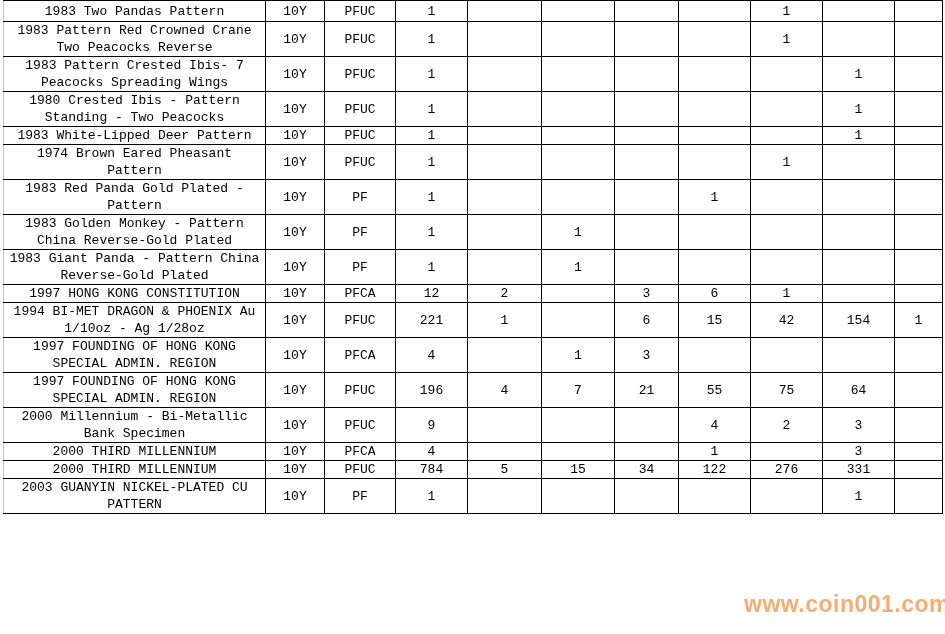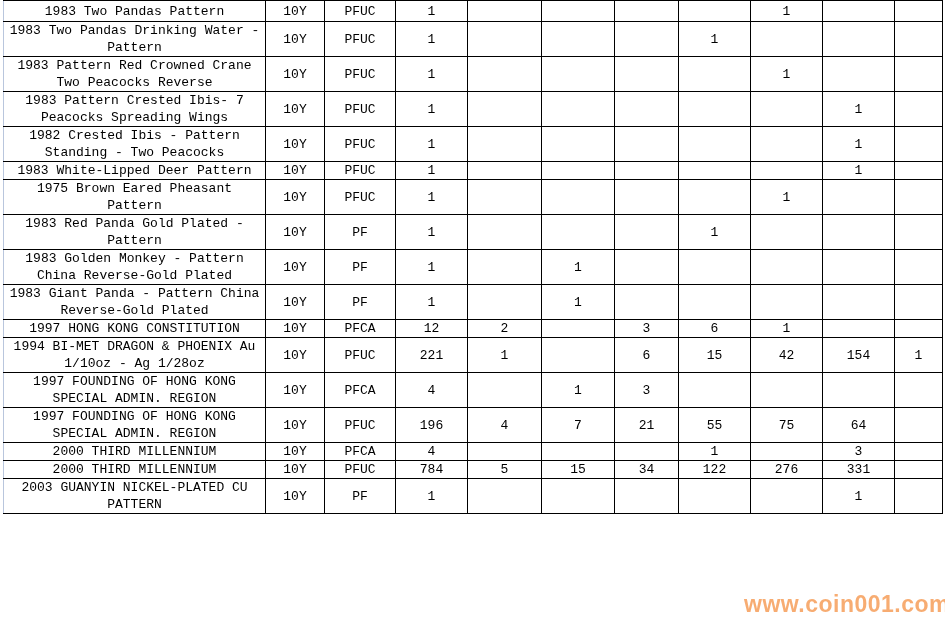--- a/index.html
+++ b/index.html
@@ -86,34 +86,20 @@
           <td>1</td>
           <td></td>
           <td></td>
           <td></td>
           <td></td>
           <td>1</td>
           <td></td>
           <td></td>
         </tr>
 
-        <tr style="height: 35px;">
-          <td class="name-cell">1983 Two Pandas Drinking Water -
-Pattern</td>
-          <td>10Y</td>
-          <td>PFUC</td>
-          <td>1</td>
-          <td></td>
-          <td></td>
-          <td></td>
-          <td>1</td>
-          <td></td>
-          <td></td>
-          <td></td>
-        </tr>
 
         <tr style="height: 35px;">
           <td class="name-cell">1983 Pattern Red Crowned Crane
 Two Peacocks Reverse</td>
           <td>10Y</td>
           <td>PFUC</td>
           <td>1</td>
           <td></td>
           <td></td>
           <td></td>
@@ -133,21 +119,21 @@
           <td></td>
           <td></td>
           <td></td>
           <td></td>
           <td></td>
           <td>1</td>
           <td></td>
         </tr>
 
         <tr style="height: 35px;">
-          <td class="name-cell">1982 Crested Ibis - Pattern
+          <td class="name-cell">1980 Crested Ibis - Pattern
 Standing - Two Peacocks</td>
           <td>10Y</td>
           <td>PFUC</td>
           <td>1</td>
           <td></td>
           <td></td>
           <td></td>
           <td></td>
           <td></td>
           <td>1</td>
@@ -162,21 +148,21 @@
           <td></td>
           <td></td>
           <td></td>
           <td></td>
           <td></td>
           <td>1</td>
           <td></td>
         </tr>
 
         <tr style="height: 35px;">
-          <td class="name-cell">1975 Brown Eared Pheasant
+          <td class="name-cell">1974 Brown Eared Pheasant
 Pattern</td>
           <td>10Y</td>
           <td>PFUC</td>
           <td>1</td>
           <td></td>
           <td></td>
           <td></td>
           <td></td>
           <td>1</td>
           <td></td>
@@ -281,20 +267,34 @@
           <td>196</td>
           <td>4</td>
           <td>7</td>
           <td>21</td>
           <td>55</td>
           <td>75</td>
           <td>64</td>
           <td></td>
         </tr>
 
+        <tr style="height: 35px;">
+          <td class="name-cell">2000 Millennium - Bi-Metallic
+Bank Specimen</td>
+          <td>10Y</td>
+          <td>PFUC</td>
+          <td>9</td>
+          <td></td>
+          <td></td>
+          <td></td>
+          <td>4</td>
+          <td>2</td>
+          <td>3</td>
+          <td></td>
+        </tr>
 
         <tr style="height: 17px;">
           <td class="name-cell">2000 THIRD MILLENNIUM</td>
           <td>10Y</td>
           <td>PFCA</td>
           <td>4</td>
           <td></td>
           <td></td>
           <td></td>
           <td>1</td>

